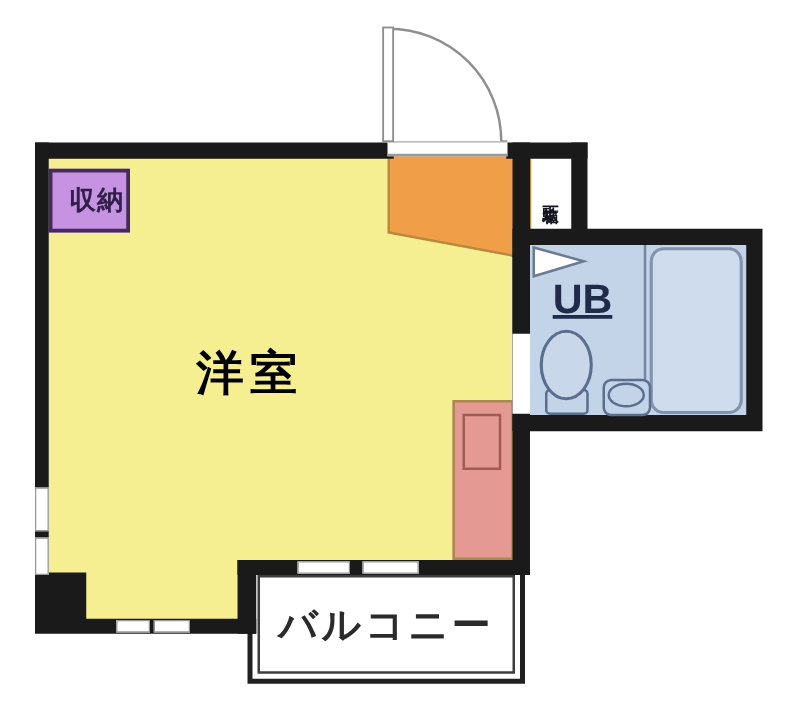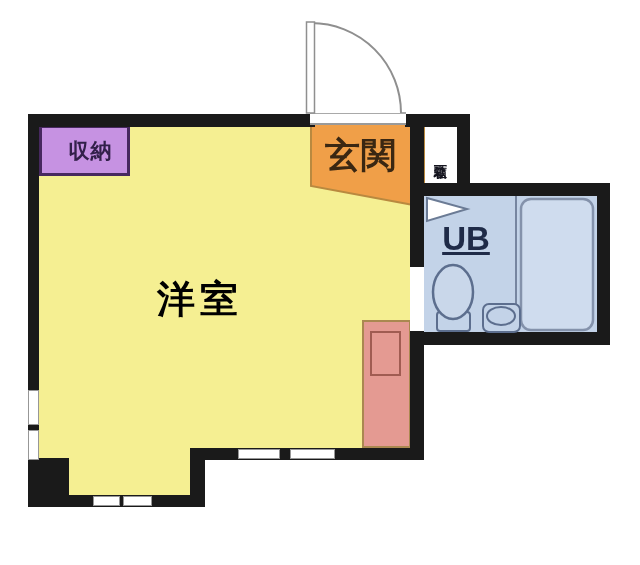--- a/index.html
+++ b/index.html
@@ -31,28 +31,32 @@
 
 <div class="canvas">
 
   <div class="abs room-yellow" style="left:39px;top:126px;width:371px;height:322px;"></div>
   <div class="abs room-yellow" style="left:39px;top:448px;width:151px;height:49px;"></div>
 
   <svg class="overlay" width="640" height="565" viewBox="0 0 640 565">
     <polygon points="311,124 424,124 424,207 311,186" fill="#f09f48" stroke="#b9893f" stroke-width="2"></polygon>
   </svg>
 
-  <div class="abs storage-box label storage-label" style="left:39px;top:125px;width:91px;height:51px;padding-left:12px;">
+  <div class="abs storage-box label storage-label" style="left:39px;top:135px;width:65px;height:51px;padding-left:12px;">
     <span>収納</span>
   </div>
 
   <div class="abs kitchen" style="left:362px;top:320px;width:49px;height:128px;">
     <div class="kitchen-inner"></div>
   </div>
 
+  <div class="abs balcony-box" style="left:198px;top:452px;width:222px;height:95px;">
+    <div class="balcony-inner"></div>
+    <div class="balcony-label label">バルコニー</div>
+  </div>
 
   <div class="wall" style="left:28px;top:114px;width:287px;height:13px;"></div>
   <div class="wall" style="left:405px;top:114px;width:65px;height:13px;"></div>
   <div class="wall" style="left:28px;top:114px;width:11px;height:346px;"></div>
   <div class="wall" style="left:28px;top:458px;width:41px;height:48px;"></div>
   <div class="wall" style="left:28px;top:495px;width:177px;height:12px;"></div>
   <div class="wall" style="left:190px;top:448px;width:15px;height:59px;"></div>
   <div class="wall" style="left:190px;top:448px;width:234px;height:12px;"></div>
   <div class="wall" style="left:410px;top:114px;width:14px;height:346px;"></div>
   <div class="wall" style="left:457px;top:114px;width:13px;height:82px;"></div>
@@ -83,18 +87,17 @@
 
     <rect x="521" y="199" width="72" height="131" rx="10" fill="#cfdcee" stroke="#8492ab" stroke-width="2.5"></rect>
 
     <rect x="437" y="312" width="33" height="19" rx="3" fill="#c3d3e8" stroke="#5c6e8e" stroke-width="2"></rect>
     <ellipse cx="453" cy="292" rx="20" ry="27" fill="#c9d7ea" stroke="#5c6e8e" stroke-width="2.5"></ellipse>
 
     <rect x="483" y="304" width="37" height="28" rx="6" fill="#c3d3e8" stroke="#5c6e8e" stroke-width="2"></rect>
     <ellipse cx="501" cy="316" rx="14" ry="9" fill="none" stroke="#5c6e8e" stroke-width="2"></ellipse>
   </svg>
 
-  <div class="abs label entrance-label" style="left:313px;top:129px;width:96px;height:50px;">玄関</div>
   <div class="abs label room-label" style="left:112px;top:268px;width:176px;height:62px;">洋室</div>
   <div class="abs label ub-label" style="left:428px;top:217px;width:76px;height:42px;text-decoration:underline;">UB</div>
   <div class="abs label shoe-label" style="left:424px;top:127px;width:33px;height:56px;">下駄箱</div>
 
 </div>
 
 </body></html>

